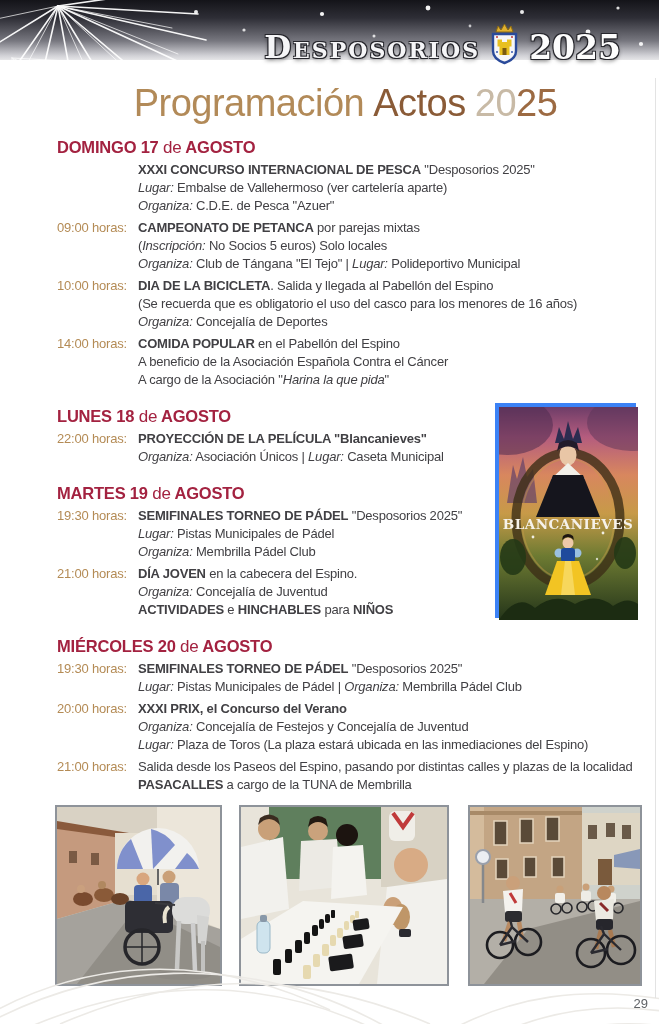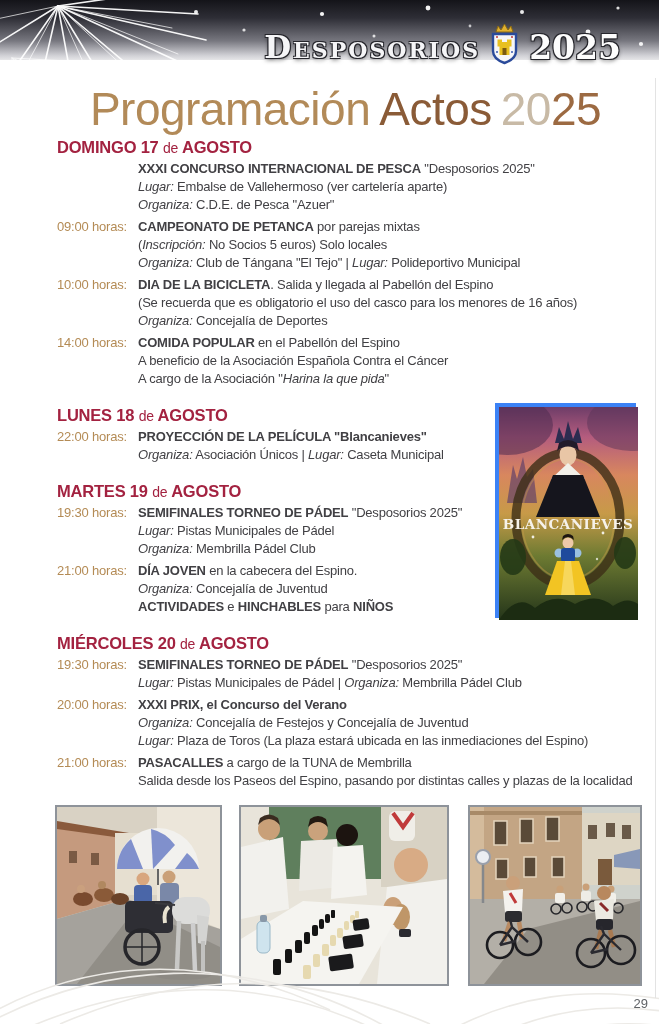--- a/index.html
+++ b/index.html
@@ -26,32 +26,32 @@
   }
   .banner-year{
     font-family:"DejaVu Serif", serif; font-weight:bold; font-size:33px; color:#fdfdfd;
     text-shadow:-1px -1px 0 #26262c, 1px -1px 0 #26262c, -1px 1px 0 #26262c, 1px 1px 0 #26262c, 0 2px 4px rgba(0,0,0,.55);
   }
   .crest{flex:0 0 auto; margin-top:-6px;}
   
   .page-title{
     position:absolute; top:82px; left:0; width:100%; text-align:center;
     padding-left:32px; box-sizing:border-box;
-    font-size:46px; letter-spacing:-.5px; white-space:nowrap;
+    font-size:38px; letter-spacing:-.5px; white-space:nowrap;
   }
   .pt-1{color:#b28a58;} .pt-2{color:#8a5b37; margin-left:9px;}
   .pt-y1{color:#c8baa6; margin-left:9px;} .pt-y2{color:#9c6a42;}
   
   .program{position:absolute; top:138px; left:57px; width:588px; font-size:13px;}
   .day{margin-top:18px;}
   .day:first-child{margin-top:0;}
   .day-heading{
     margin:0 0 3px 0; color:#a32240; font-size:16.5px; font-weight:bold; letter-spacing:-.2px;
   }
-  .day-heading .de{font-size:14px; font-weight:normal;}
+  .day-heading .de{font-size:17px; font-weight:normal;}
   .event{display:grid; grid-template-columns:81px 1fr; margin-top:4px;}
   .event:first-of-type{margin-top:0;}
   .time{color:#b48b55; line-height:18px; letter-spacing:-.2px;}
   .line{line-height:18px; white-space:nowrap; letter-spacing:-.2px;}
   .b{font-weight:bold;} .i{font-style:italic;}
   
   .poster{
     position:absolute; left:495px; top:403px; width:141px; height:215px;
     border:4px solid #3b82f6; box-sizing:border-box; background:#bef264;
   }
@@ -217,22 +217,22 @@
           <div class="time">20:00 horas:</div>
           <div class="content">
             <div class="line"><span class="b">XXXI PRIX, el Concurso del Verano</span></div>
             <div class="line"><span class="i">Organiza:</span><span> Concejalía de Festejos y Concejalía de Juventud</span></div>
             <div class="line"><span class="i">Lugar:</span><span> Plaza de Toros (La plaza estará ubicada en las inmediaciones del Espino)</span></div>
           </div>
         </div>
         <div class="event">
           <div class="time">21:00 horas:</div>
           <div class="content">
+            <div class="line"><span>Salida desde los Paseos del Espino, pasando por distintas calles y plazas de la localidad</span></div>
             <div class="line"><span class="b">PASACALLES</span><span> a cargo de la TUNA de Membrilla</span></div>
-            <div class="line"><span>Salida desde los Paseos del Espino, pasando por distintas calles y plazas de la localidad</span></div>
           </div>
         </div>
       </section>
     </main>
 
   <figure class="poster" style="margin:0;" aria-label="blancanieves-movie-poster">
     <svg width="139" height="213" viewBox="0 0 139 213">
       <defs>
         <linearGradient id="pbg" x1="0" y1="0" x2="0" y2="1">
           <stop offset="0" stop-color="#6e3d68"></stop>

